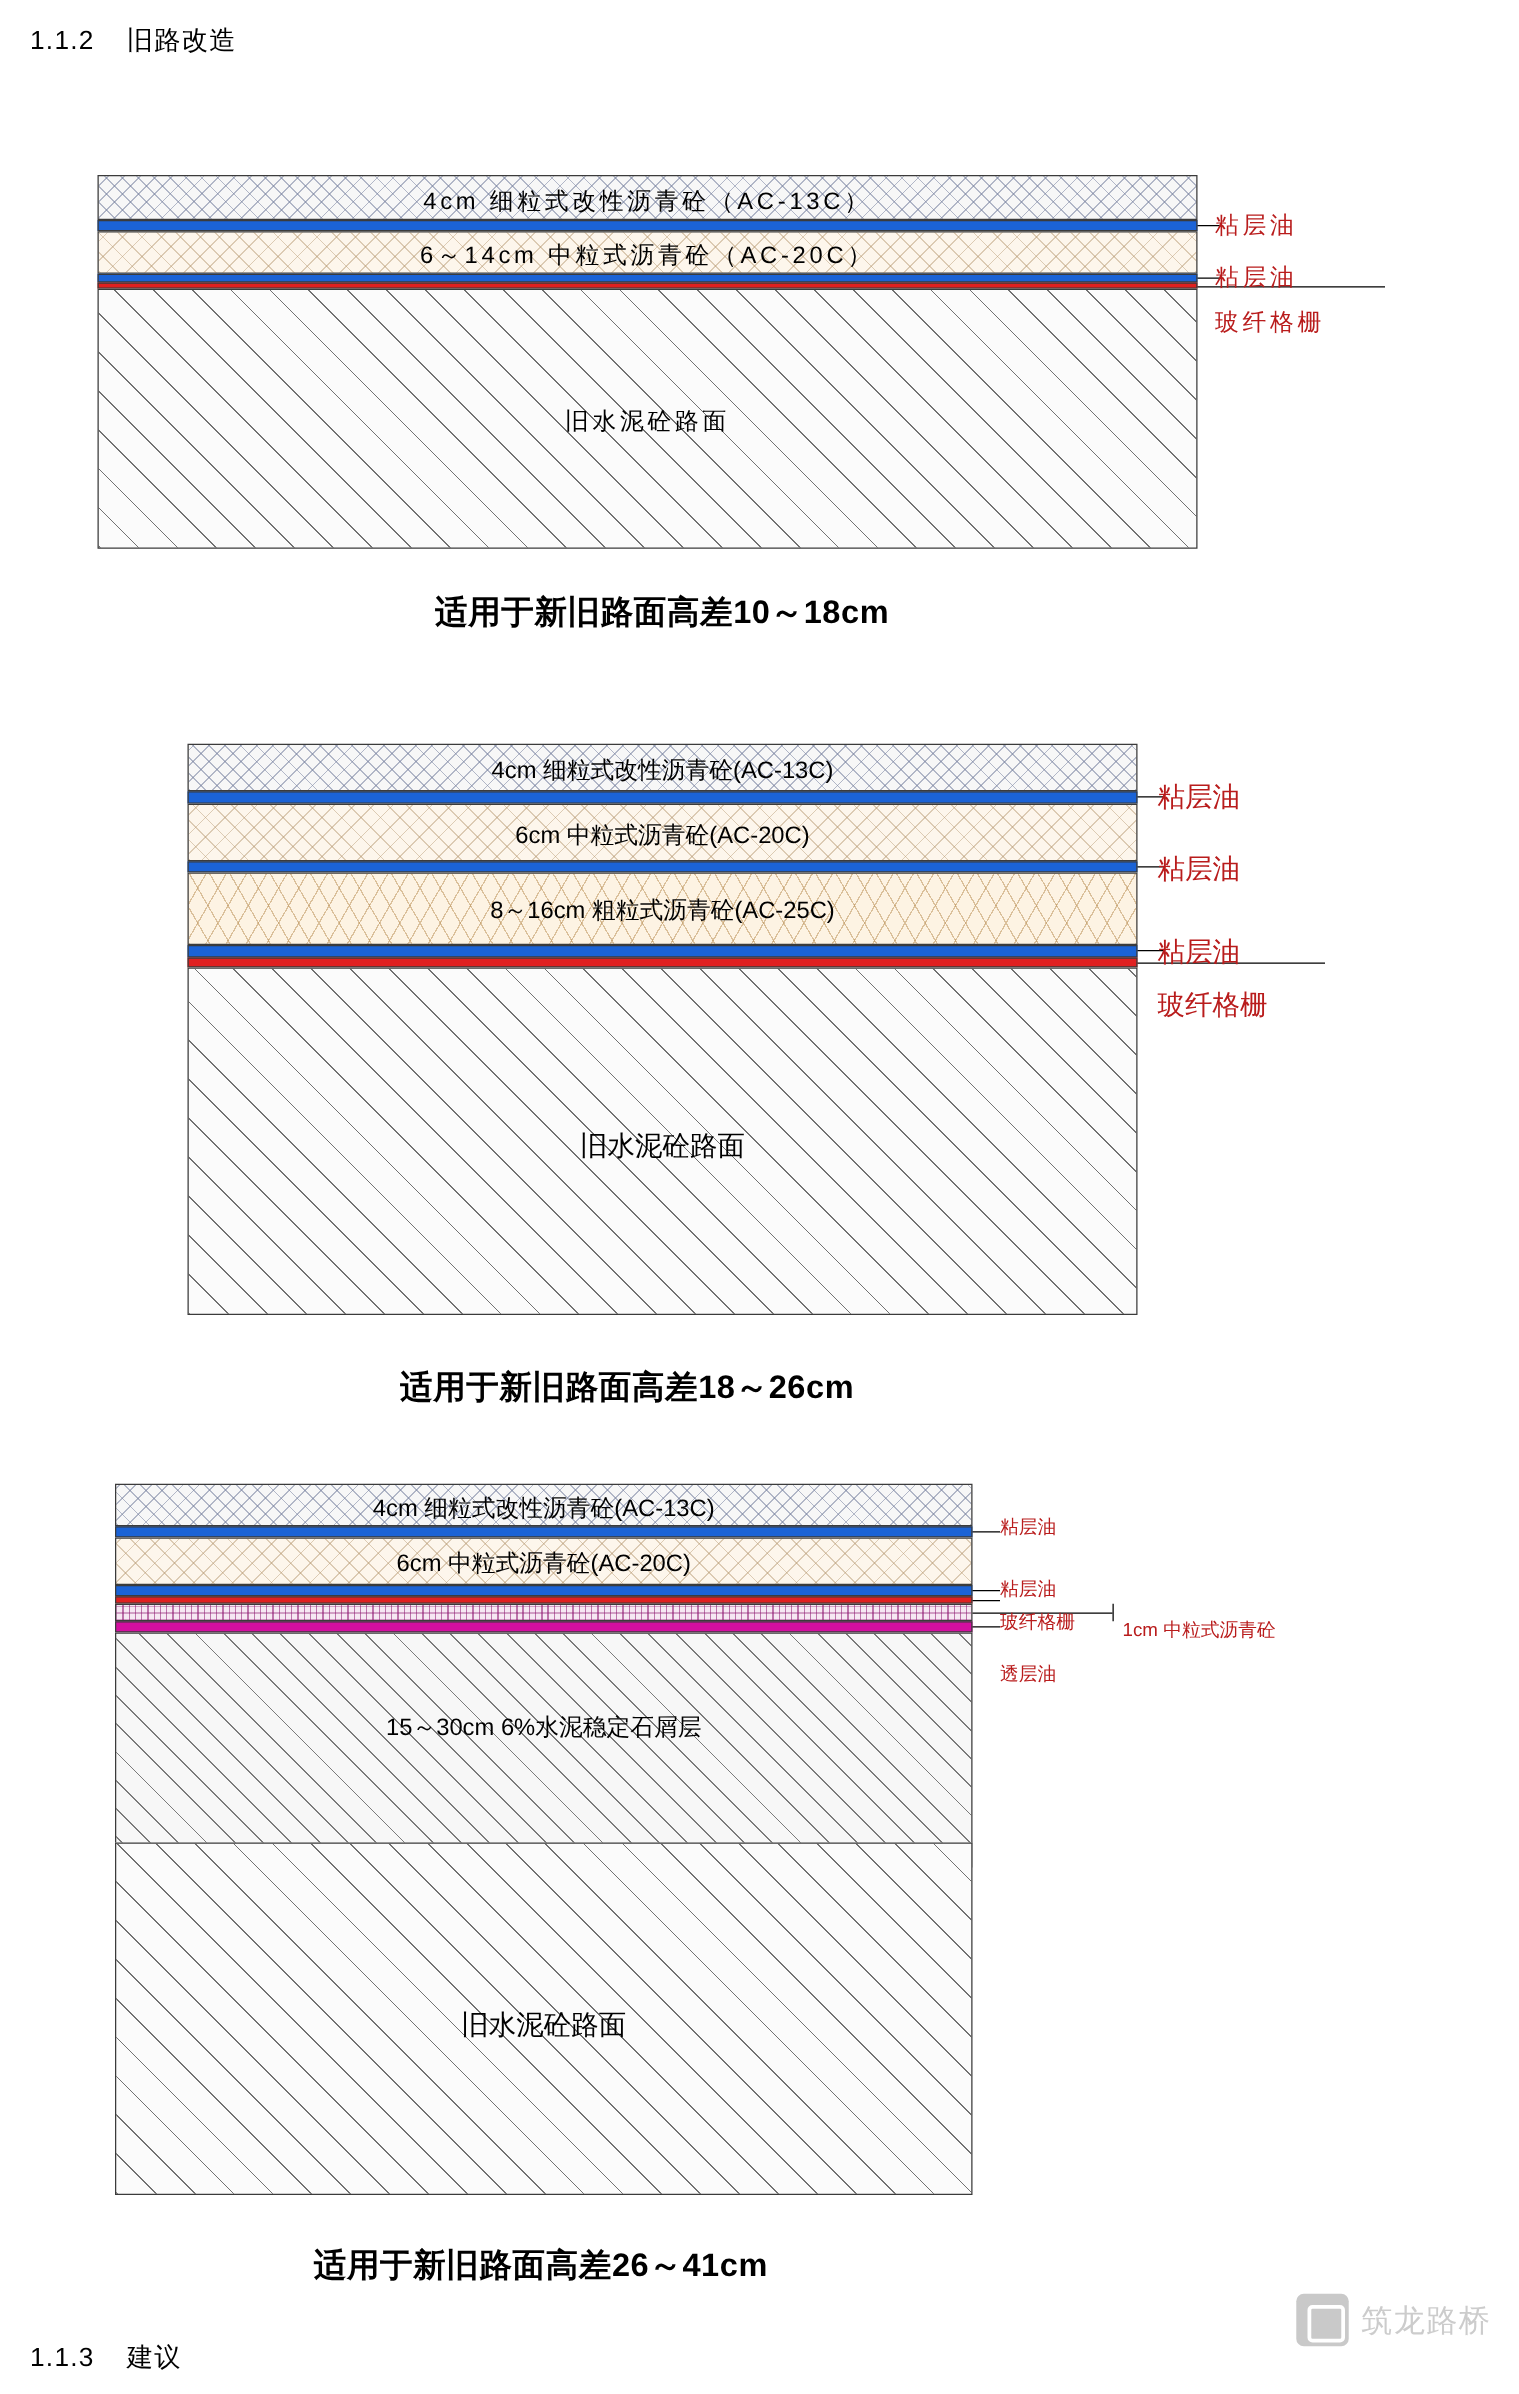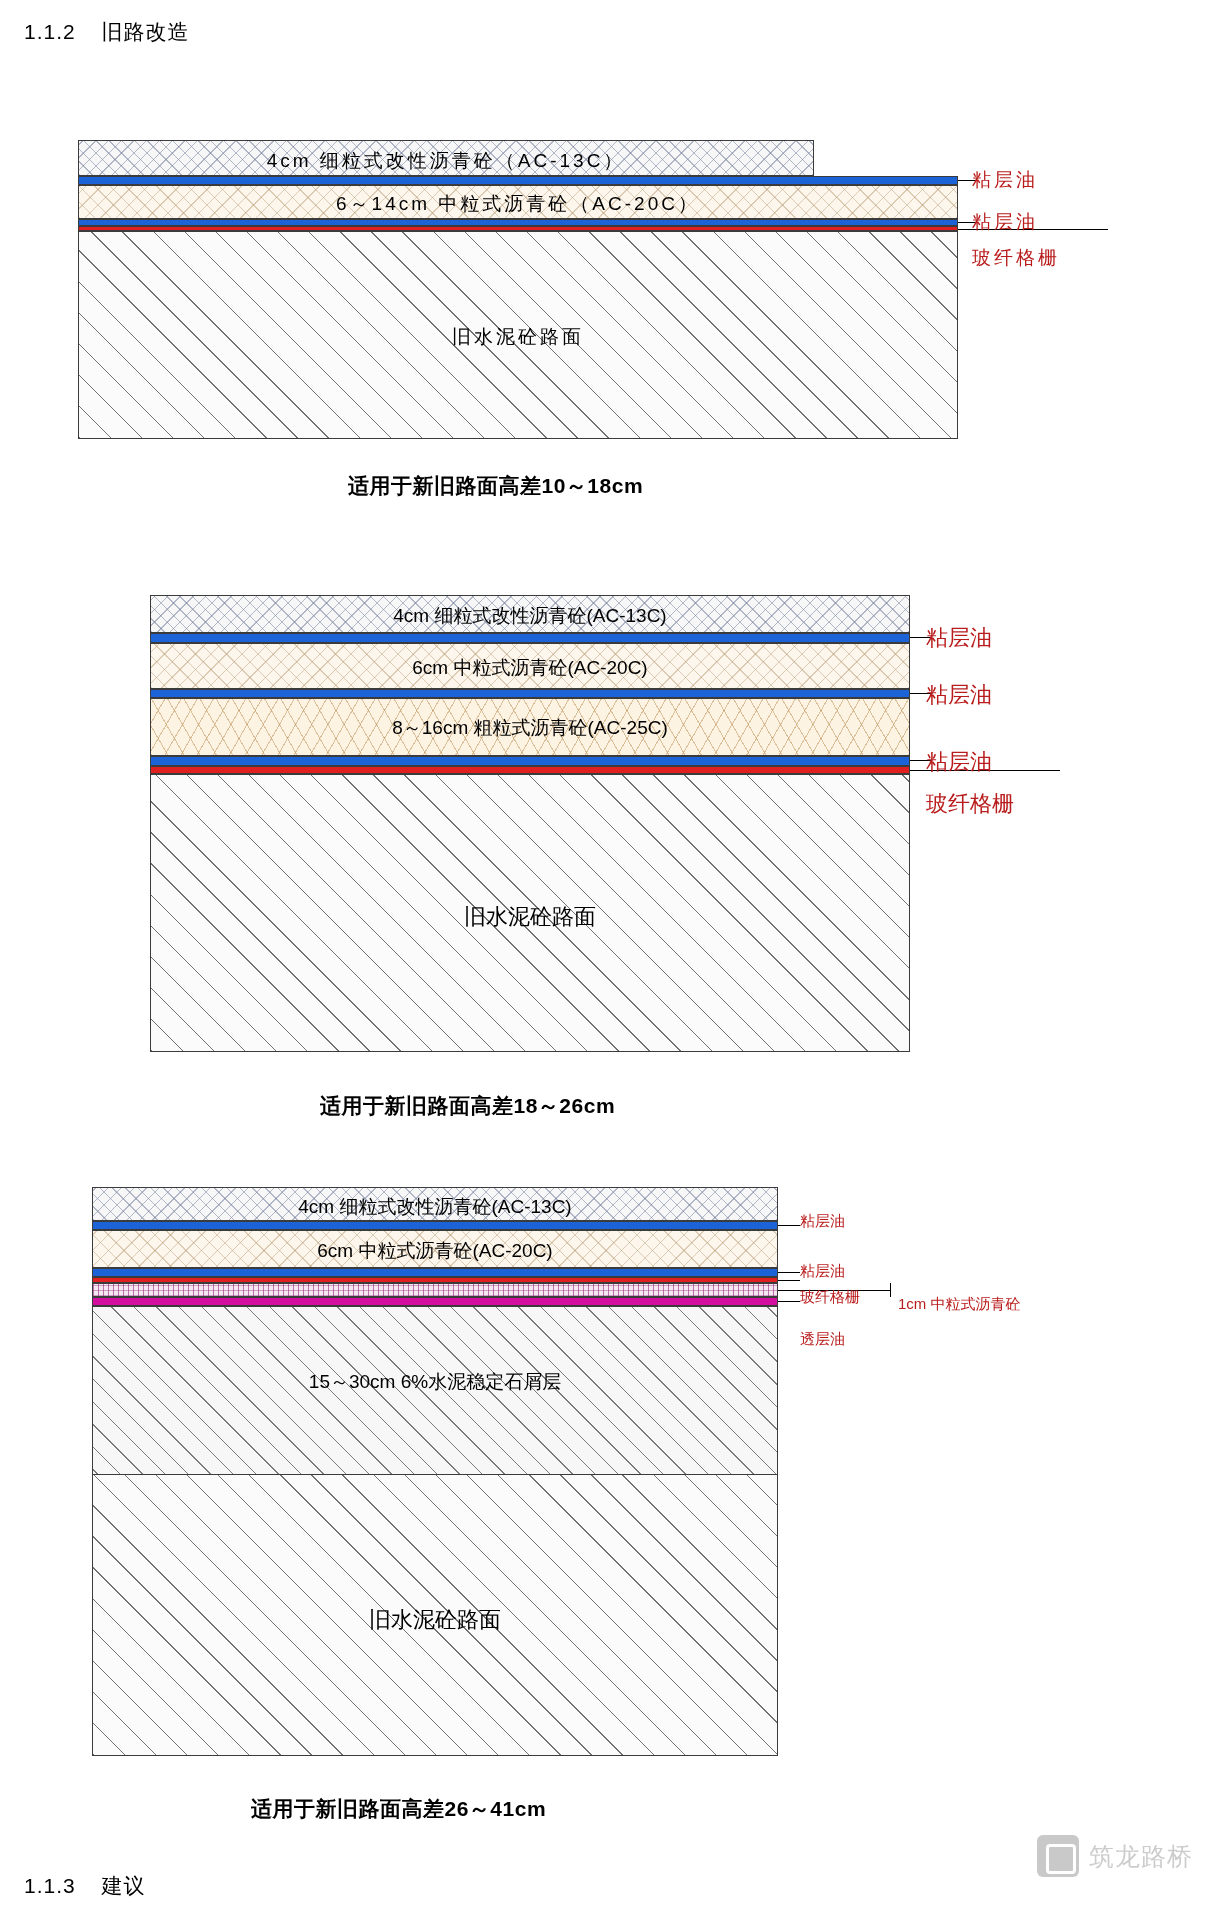--- a/index.html
+++ b/index.html
@@ -100,21 +100,21 @@
     position: absolute;
     font-size: 19px;
     white-space: nowrap;
     color: #b91c1c;
   }
   .side-label.sp { letter-spacing: 3px; }
   .side-label.sm { font-size: 15px; }
 
   .caption {
     position: absolute;
-    font-size: 21px;
+    font-size: 26px;
     font-weight: bold;
     white-space: nowrap;
     letter-spacing: 0.5px;
   }
 
   .leader {
     position: absolute;
     background: #000;
     height: 1px;
   }
@@ -162,21 +162,21 @@
 
   <div class="sec-heading" style="left:24px; top:18px;">
     <span>1.1.2</span>
     <span style="display:inline-block;width:12px"></span>
     <span>旧路改造</span>
   </div>
 
 
   <div class="figure">
 
-    <div class="stack lay-fine" style="left:78px; top:140px; width:736px; height:36px;">
+    <div class="stack lay-fine" style="left:78px; top:140px; width:880px; height:36px;">
       <div class="layer-label sp" style="top:7px;">4cm 细粒式改性沥青砼（AC-13C）</div>
     </div>
 
     <div class="stack band-tack" style="left:78px; top:176px; width:880px; height:9px;"></div>
 
     <div class="stack lay-mid" style="left:78px; top:185px; width:880px; height:34px;">
       <div class="layer-label sp" style="top:5px;">6～14cm 中粒式沥青砼（AC-20C）</div>
     </div>
 
     <div class="stack band-tack" style="left:78px; top:219px; width:880px; height:7px;"></div>

